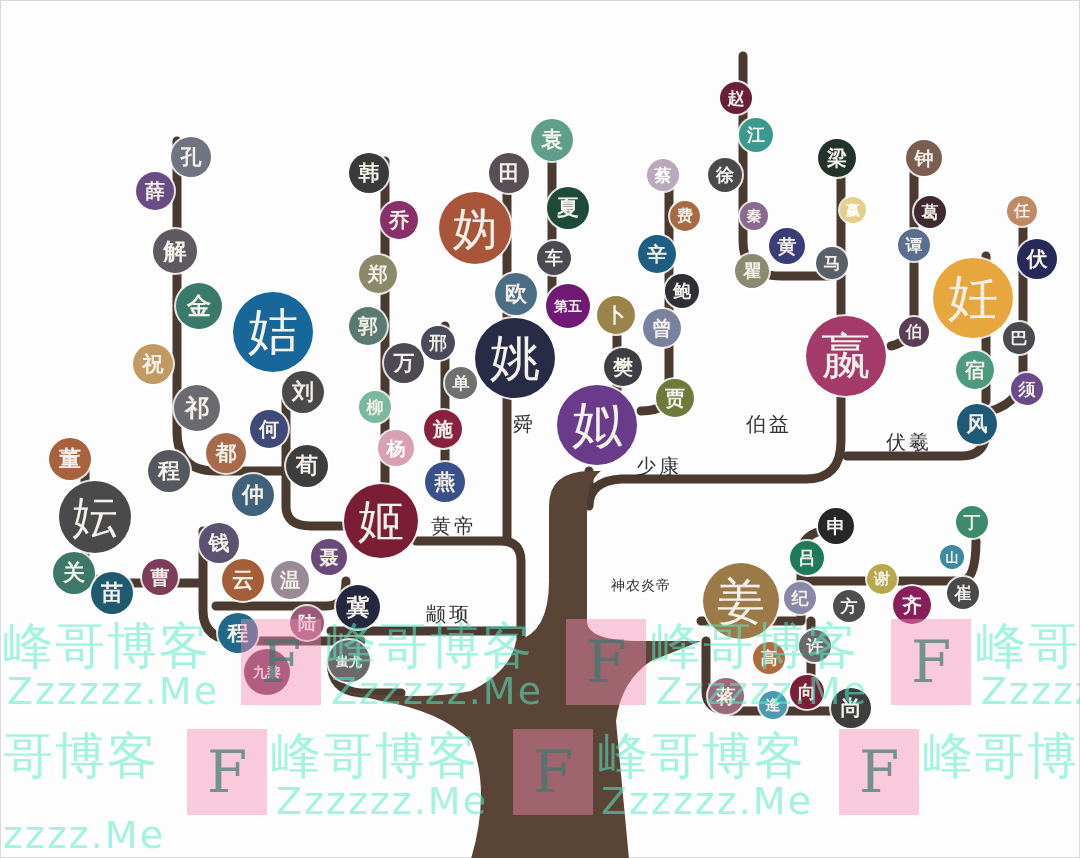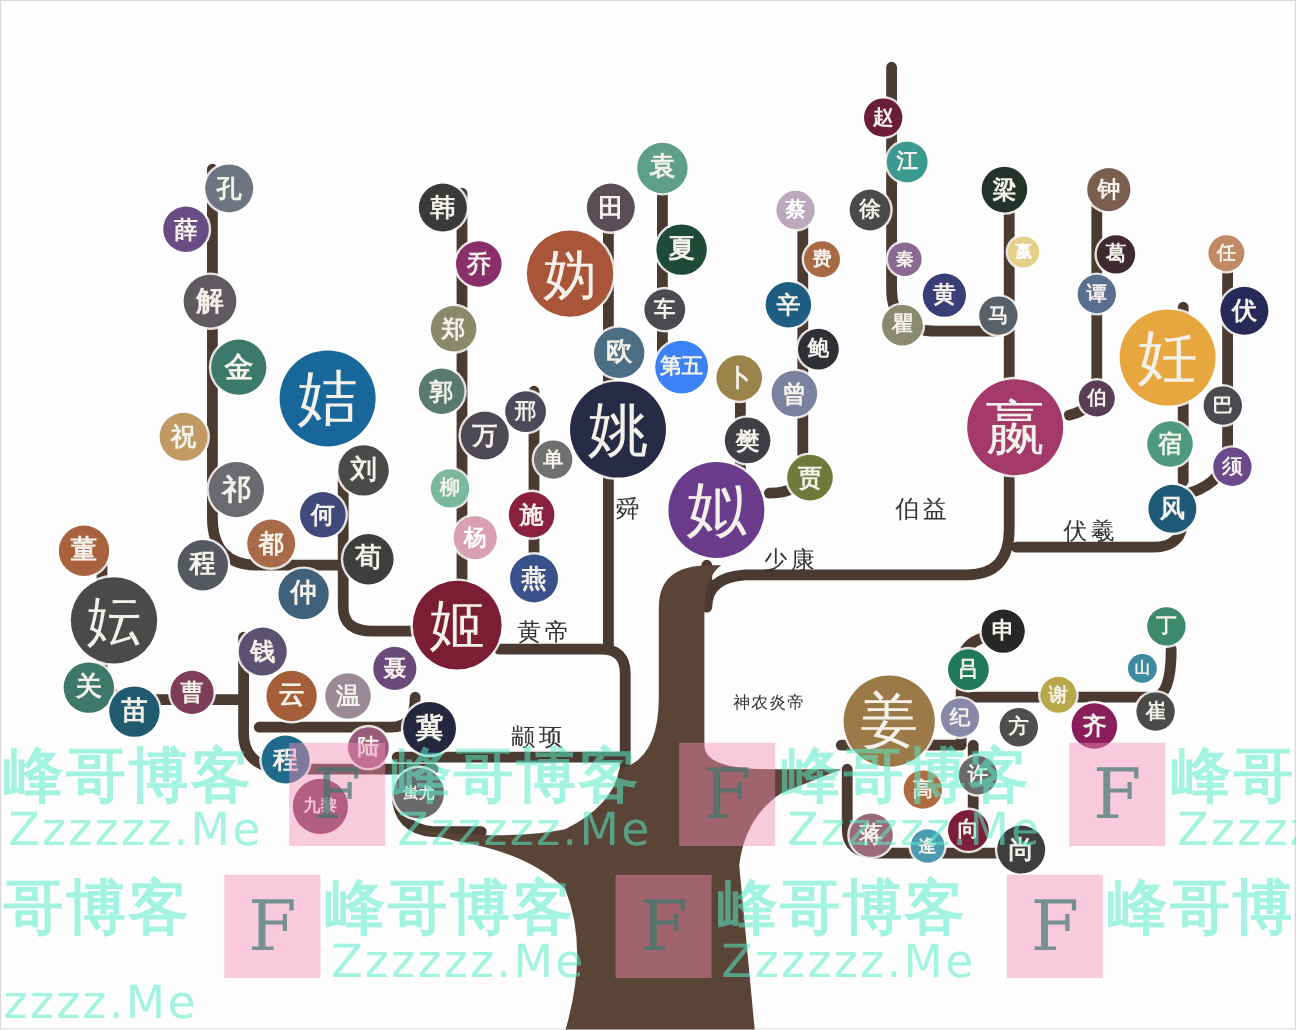--- a/index.html
+++ b/index.html
@@ -2,21 +2,21 @@
 <html><head>
 <meta charset="utf-8">
 <style>
   html,body{margin:0;padding:0;background:#fff;}
   body{width:1080px;height:858px;position:relative;overflow:hidden;font-family:"DejaVu Sans",sans-serif;}
   #stage{position:absolute;left:0;top:0;width:1080px;height:858px;background:#fdfdfd;border:1px solid #d9d9d9;box-sizing:border-box;}
   svg#branches{position:absolute;left:0;top:0;}
   .node{position:absolute;border-radius:50%;display:flex;align-items:center;justify-content:center;color:#f4f1ea;font-weight:bold;box-shadow:0 0 0 2px rgba(255,255,255,0.85);box-sizing:border-box;line-height:1;white-space:nowrap;}
   .node.big{font-weight:normal;}
   .label{position:absolute;color:#333;font-size:20px;letter-spacing:3px;white-space:nowrap;font-family:"DejaVu Sans",sans-serif;}
-  .wm{position:absolute;color:rgba(88,235,200,0.55);font-weight:bold;white-space:nowrap;pointer-events:none;}
+  .wm{position:absolute;color:rgba(88,235,200,0.55);font-weight:normal;white-space:nowrap;pointer-events:none;}
   .wm-cn{font-size:50px;letter-spacing:2px;}
   .wm-en{font-size:38px;font-weight:normal;letter-spacing:2px;}
   .wm-f{position:absolute;width:80px;height:86px;background:rgba(245,140,180,0.45);color:rgba(60,120,110,0.7);font-family:"DejaVu Serif",serif;font-size:58px;display:flex;align-items:center;justify-content:center;pointer-events:none;}
   #credit{position:absolute;left:852px;top:805px;font-size:23px;color:#1a1a1a;text-shadow:1px 1px 0 #fff,-1px -1px 0 #fff;}
 </style>
 </head>
 <body>
 
 <div id="stage">
 
@@ -105,21 +105,21 @@
       <div class="node" style="width: 32px; height: 32px; left: 444px; top: 366px; background: rgb(112, 112, 112); font-size: 17px;">单</div>
       <div class="node" style="width: 32px; height: 32px; left: 358px; top: 390px; background: rgb(122, 184, 160); font-size: 17px;">柳</div>
       <div class="node" style="width: 38px; height: 38px; left: 423px; top: 409px; background: rgb(138, 32, 64); font-size: 20px;">施</div>
       <div class="node" style="width: 36px; height: 36px; left: 377px; top: 429px; background: rgb(216, 160, 176); font-size: 19px; color: rgb(255, 255, 255);">杨</div>
       <div class="node" style="width: 40px; height: 40px; left: 424px; top: 461px; background: rgb(58, 80, 138); font-size: 21px;">燕</div>
       <div class="node" style="width: 40px; height: 40px; left: 488px; top: 152px; background: rgb(90, 78, 86); font-size: 21px;">田</div>
       <div class="node" style="width: 42px; height: 42px; left: 530px; top: 118px; background: rgb(95, 158, 136); font-size: 22px;">袁</div>
       <div class="node" style="width: 42px; height: 42px; left: 546px; top: 186px; background: rgb(30, 74, 58); font-size: 22px;">夏</div>
       <div class="node" style="width: 34px; height: 34px; left: 536px; top: 240px; background: rgb(74, 74, 80); font-size: 18px;">车</div>
       <div class="node" style="width: 42px; height: 42px; left: 494px; top: 272px; background: rgb(76, 110, 132); font-size: 22px;">欧</div>
-      <div class="node" style="width: 44px; height: 44px; left: 545px; top: 283px; background: #3b82f6; font-size: 18px;">第五</div>
+      <div class="node" style="width: 44px; height: 44px; left: 545px; top: 283px; background: #701a75; font-size: 14px;">第五</div>
       <div class="node" style="width: 38px; height: 38px; left: 596px; top: 295px; background: rgb(154, 132, 74); font-size: 20px;">卜</div>
       <div class="node" style="width: 38px; height: 38px; left: 603px; top: 347px; background: rgb(62, 62, 68); font-size: 20px;">樊</div>
       <div class="node" style="width: 32px; height: 32px; left: 646px; top: 158px; background: rgb(187, 168, 188); font-size: 17px; color: rgb(255, 255, 255);">蔡</div>
       <div class="node" style="width: 30px; height: 30px; left: 669px; top: 200px; background: rgb(168, 106, 68); font-size: 16px;">费</div>
       <div class="node" style="width: 38px; height: 38px; left: 637px; top: 234px; background: rgb(30, 94, 130); font-size: 20px;">辛</div>
       <div class="node" style="width: 34px; height: 34px; left: 664px; top: 273px; background: rgb(47, 47, 54); font-size: 18px;">鲍</div>
       <div class="node" style="width: 38px; height: 38px; left: 642px; top: 308px; background: rgb(122, 130, 160); font-size: 20px;">曾</div>
       <div class="node" style="width: 38px; height: 38px; left: 655px; top: 378px; background: rgb(110, 122, 58); font-size: 20px;">贾</div>
       <div class="node" style="width: 32px; height: 32px; left: 719px; top: 81px; background: rgb(106, 30, 58); font-size: 17px;">赵</div>
       <div class="node" style="width: 34px; height: 34px; left: 738px; top: 117px; background: rgb(58, 154, 144); font-size: 18px;">江</div>

